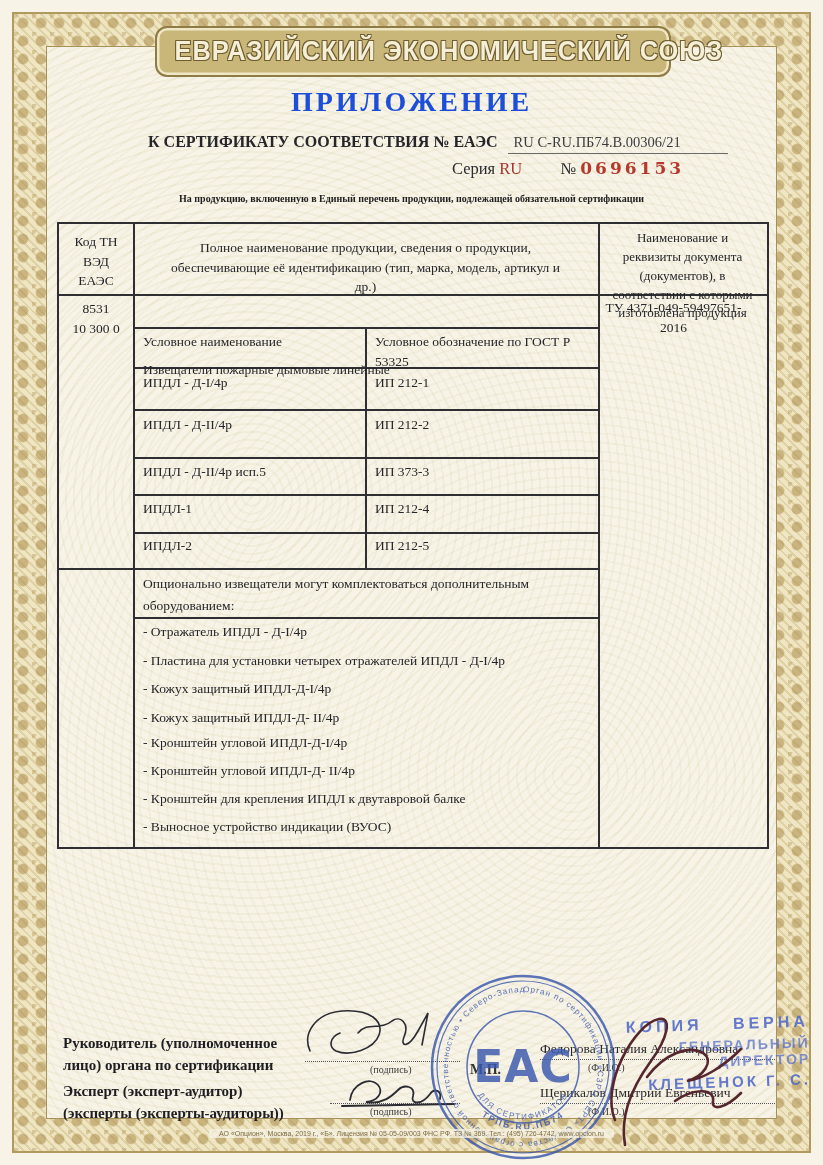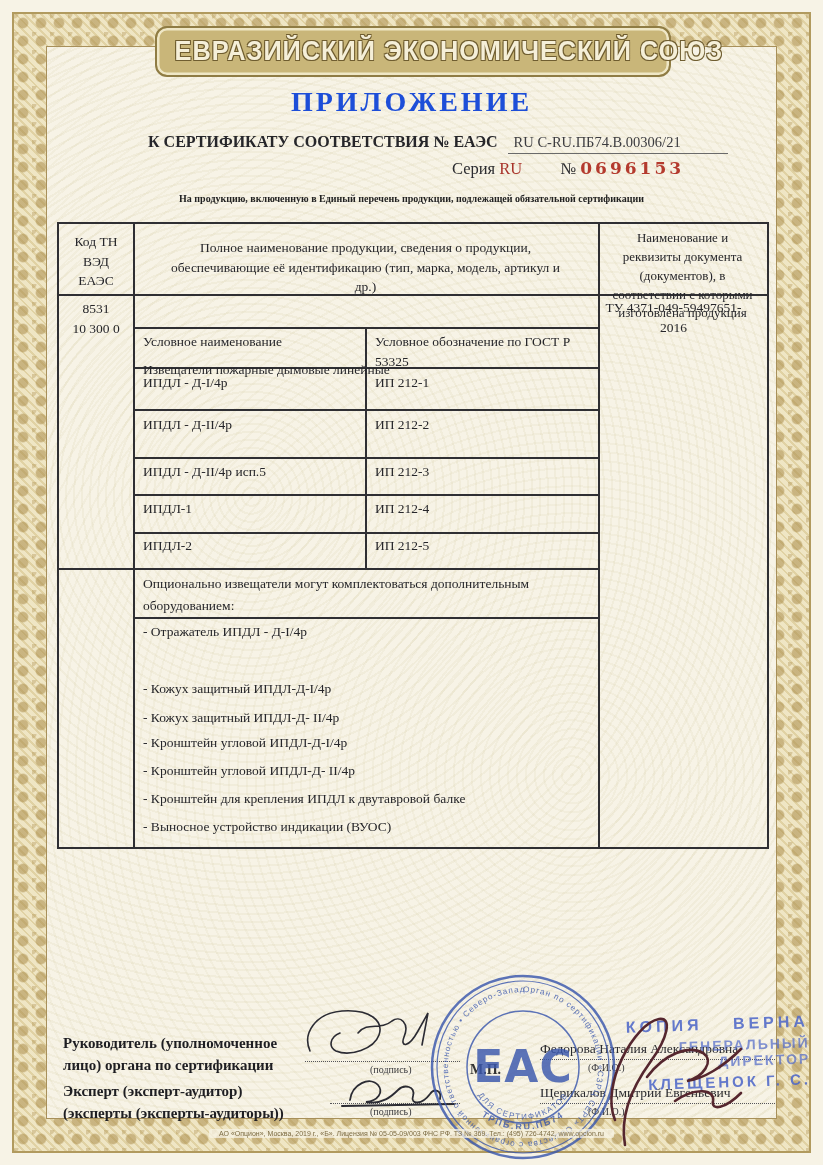--- a/index.html
+++ b/index.html
@@ -149,29 +149,30 @@
 2016</div>
 
     <div class="cell" style="left:84px; top:108px; width:212px;">Условное наименование</div>
     <div class="cell" style="left:316px; top:108px; width:205px;">Условное обозначение по ГОСТ Р 53325</div>
 
     <div class="cell" style="left:84px; top:149px; width:212px;">ИПДЛ - Д-I/4р</div>
     <div class="cell" style="left:316px; top:149px; width:205px;">ИП 212-1</div>
     <div class="cell" style="left:84px; top:191px; width:212px;">ИПДЛ - Д-II/4р</div>
     <div class="cell" style="left:316px; top:191px; width:205px;">ИП 212-2</div>
     <div class="cell" style="left:84px; top:238px; width:212px;">ИПДЛ - Д-II/4р исп.5</div>
-    <div class="cell" style="left:316px; top:238px; width:205px;">ИП 212-3</div>
+    <div class="cell" style="left:316px; top:238px; width:205px;">ИП 373-3</div>
     <div class="cell" style="left:84px; top:275px; width:212px;">ИПДЛ-1</div>
     <div class="cell" style="left:316px; top:275px; width:205px;">ИП 212-4</div>
     <div class="cell" style="left:84px; top:312px; width:212px;">ИПДЛ-2</div>
     <div class="cell" style="left:316px; top:312px; width:205px;">ИП 212-5</div>
 
     <div class="cell pre" style="left:84px; top:349px; width:430px; line-height:22px;">Опционально извещатели могут комплектоваться дополнительным
 оборудованием:</div>
     <div class="cell" style="left:84px; top:398px; width:445px;">- Отражатель ИПДЛ - Д-I/4р</div>
+    <div class="cell" style="left:84px; top:427px; width:445px;">- Пластина для установки четырех отражателей ИПДЛ - Д-I/4р</div>
     <div class="cell" style="left:84px; top:455px; width:445px;">- Кожух защитный ИПДЛ-Д-I/4р</div>
     <div class="cell" style="left:84px; top:484px; width:445px;">- Кожух защитный ИПДЛ-Д- II/4р</div>
     <div class="cell" style="left:84px; top:509px; width:445px;">- Кронштейн угловой ИПДЛ-Д-I/4р</div>
     <div class="cell" style="left:84px; top:537px; width:445px;">- Кронштейн угловой ИПДЛ-Д- II/4р</div>
     <div class="cell" style="left:84px; top:565px; width:445px;">- Кронштейн для крепления ИПДЛ к двутавровой балке</div>
     <div class="cell" style="left:84px; top:593px; width:445px;">- Выносное устройство индикации (ВУОС)</div>
   </div>
 
   <div class="siglabel pre" style="left:63px; top:1033px;">Руководитель (уполномоченное
 лицо) органа по сертификации</div>

